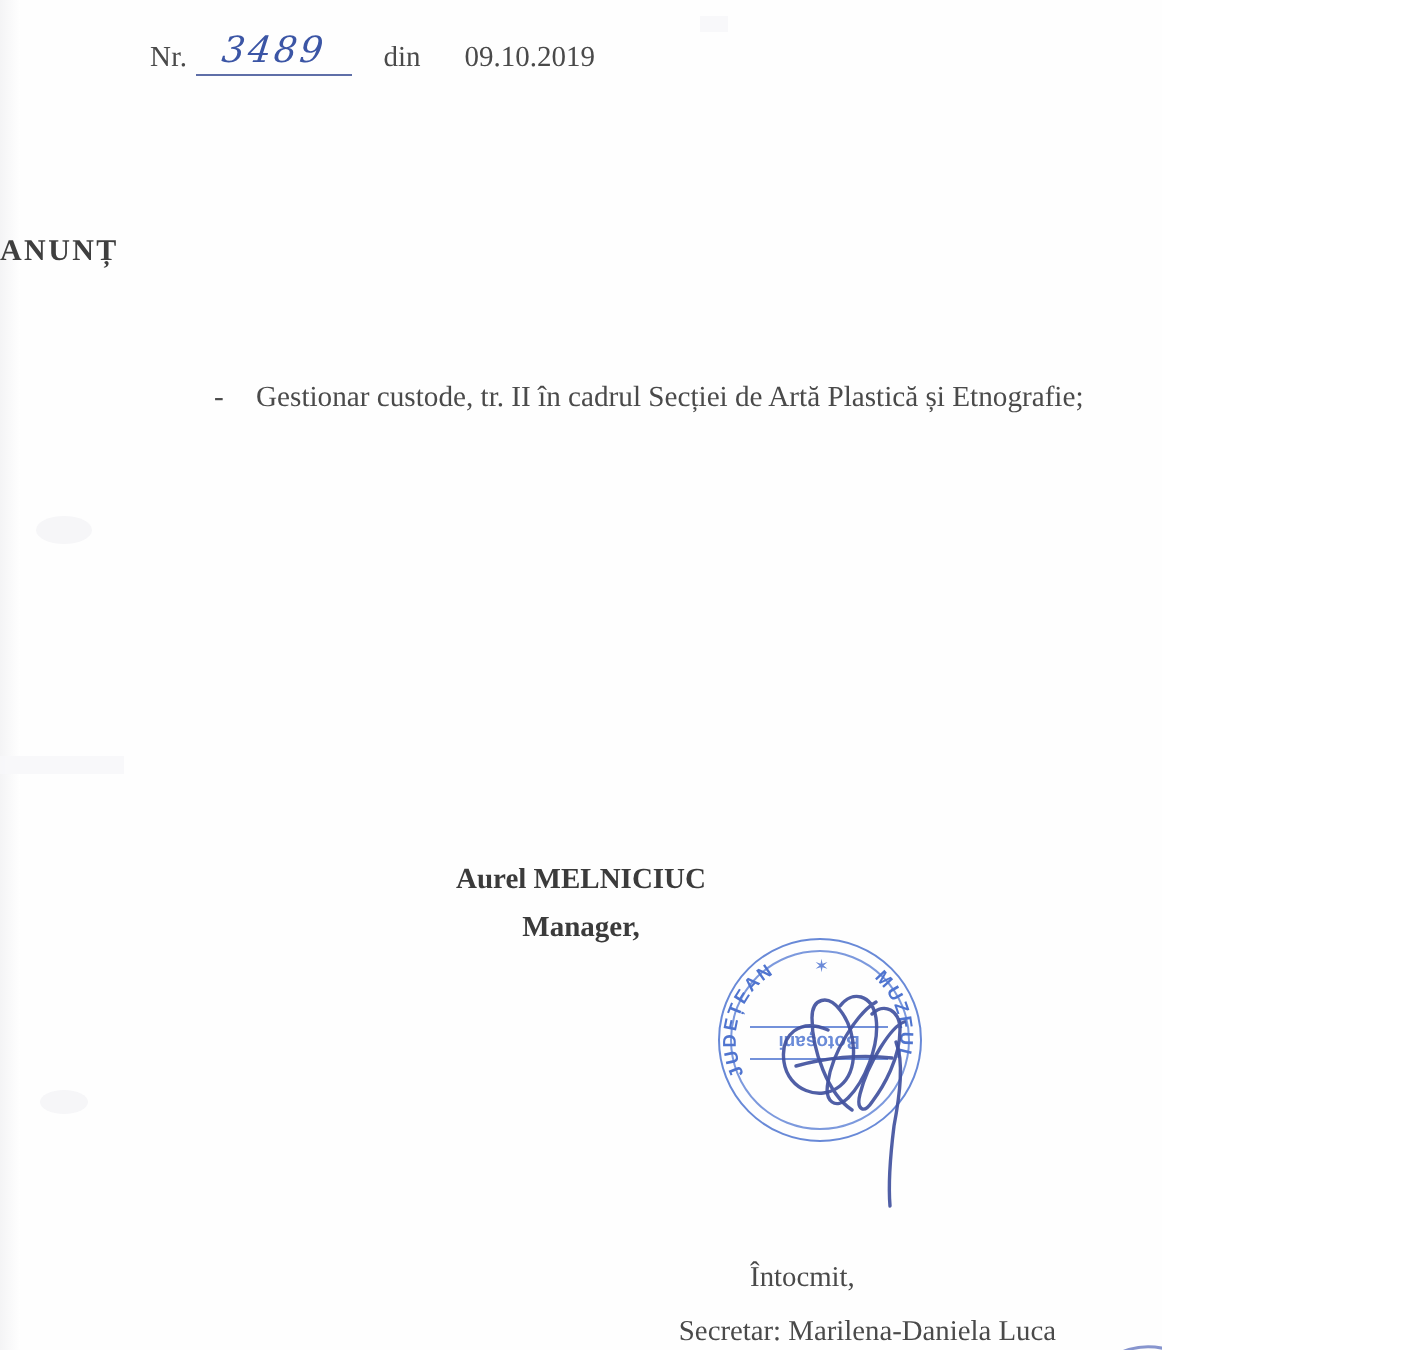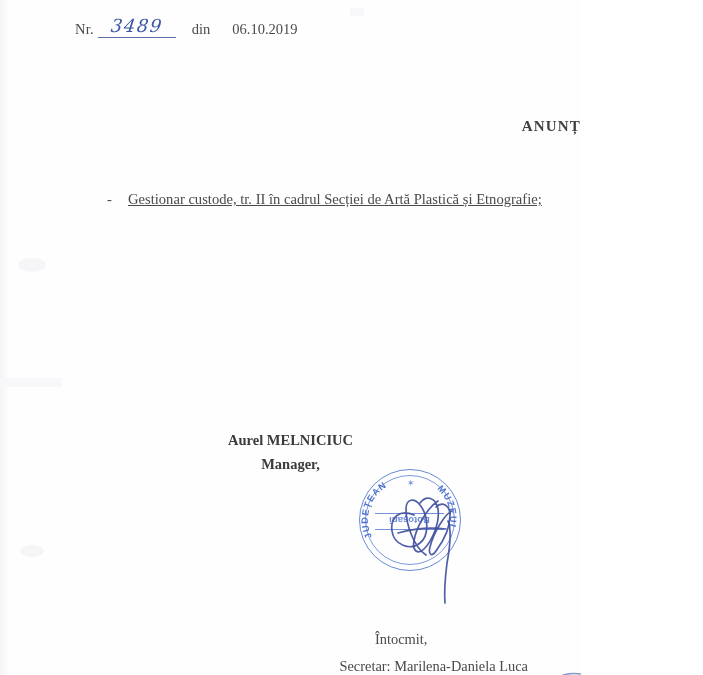--- a/index.html
+++ b/index.html
@@ -68,21 +68,21 @@
     transform: skewX(-7deg);
   }
   .lbl-din { margin-left: 12px; }
   .header-date { margin-left: 22px; }
 
   
   .doc-title {
     position: absolute;
     left: 0; right: 0;
     top: 118px;
-    text-align: right;
+    text-align: left;
     font-weight: bold;
     font-size: 15px;
     letter-spacing: 1.2px;
     color: #3f3f3f;
   }
 
   
   .body-block {
     position: absolute;
     left: 82px;
@@ -99,21 +99,21 @@
   }
   .bullet-row {
     display: flex;
     margin: 0;
     padding-left: 25px;
   }
   .bullet-mark {
     width: 21px;
     flex: 0 0 21px;
   }
-  .bullet-text { flex: 1; text-decoration: underline; }
+  .bullet-text { flex: 1; }
   sup.time-sup {
     font-size: 9.5px;
     vertical-align: super;
     letter-spacing: .3px;
   }
 
   
   .sign-block {
     position: absolute;
     left: 0; right: 0;
@@ -236,21 +236,21 @@
   <div class="scan-blob" style="left:20px; top:545px; width:24px; height:12px;"></div>
   <div class="scan-smudge" style="left:0; top:378px; width:62px; height:9px;"></div>
   <div class="scan-smudge" style="left:350px; top:8px; width:14px; height:8px;"></div>
 
   <div class="header-line">
     <span class="lbl-nr">Nr.</span>
     <span class="nr-slot">
       <span class="nr-hand">3489</span>
     </span>
     <span class="lbl-din">din</span>
-    <span class="header-date">06.10.2019</span>
+    <span class="header-date">09.10.2019</span>
   </div>
 
   <div class="doc-title">ANUNȚ</div>
 
   <div class="body-block">
     <div class="bullet-row">
       <span class="bullet-mark">-</span>
       <span class="bullet-text">Gestionar custode, tr. II în cadrul Secției de Artă Plastică și Etnografie;</span>
     </div>
   </div>

